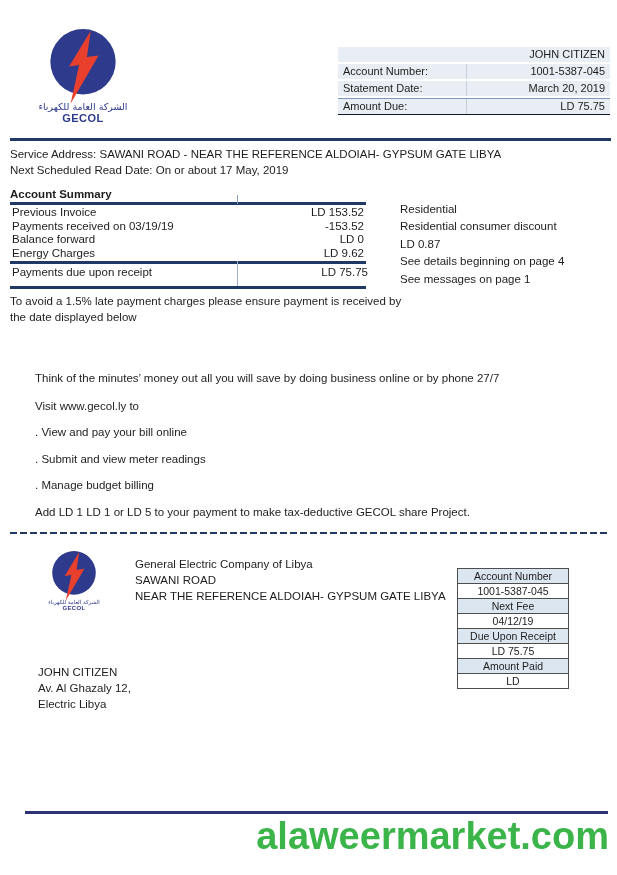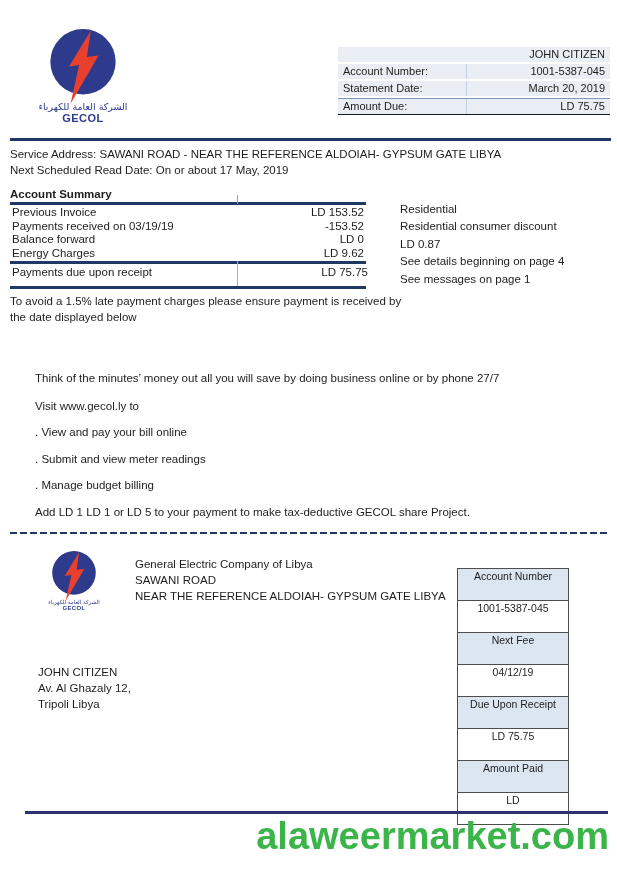--- a/index.html
+++ b/index.html
@@ -55,21 +55,21 @@
 
   
   .logo-small{left:36px;top:549px;width:76px;text-align:center;}
   .logo-small svg{width:52px;height:56px;display:block;margin:0 auto;}
   .logo-small .logo-arabic{font-size:5.5px;margin-top:-6px;line-height:6px;}
   .logo-small .logo-name{font-size:6px;line-height:7px;letter-spacing:.3px;}
 
   .company{left:135px;top:556px;line-height:16px;}
 
   .stub{left:457px;top:568px;width:110px;border:1px solid #4d4d4d;font-size:10.5px;text-align:center;}
-  .stub-row{height:31px;line-height:14px;border-top:1px solid #4d4d4d;}
+  .stub-row{height:14px;line-height:14px;border-top:1px solid #4d4d4d;}
   .stub-row:first-child{border-top:none;}
   .stub-hdr{background:#dce6f1;}
 
   .customer{left:38px;top:664px;line-height:16px;}
 
   
   .rule-bottom{left:25px;top:811px;width:583px;height:3px;background:#2c3272;}
   .watermark{right:8px;top:815px;font-size:38px;font-weight:bold;color:#3bb54a;white-space:nowrap;}
 </style>
 </head>
@@ -184,17 +184,17 @@
   <div class="stub-row">04/12/19</div>
   <div class="stub-row stub-hdr">Due Upon Receipt</div>
   <div class="stub-row">LD 75.75</div>
   <div class="stub-row stub-hdr">Amount Paid</div>
   <div class="stub-row">LD</div>
 </div>
 
 <div class="abs customer">
   <div>JOHN CITIZEN</div>
   <div>Av. Al Ghazaly 12,</div>
-  <div>Tripoli Libya</div>
+  <div>Electric Libya</div>
 </div>
 
 <div class="abs rule-bottom"></div>
 <div class="abs watermark">alaweermarket.com</div>
 
 </body></html>

